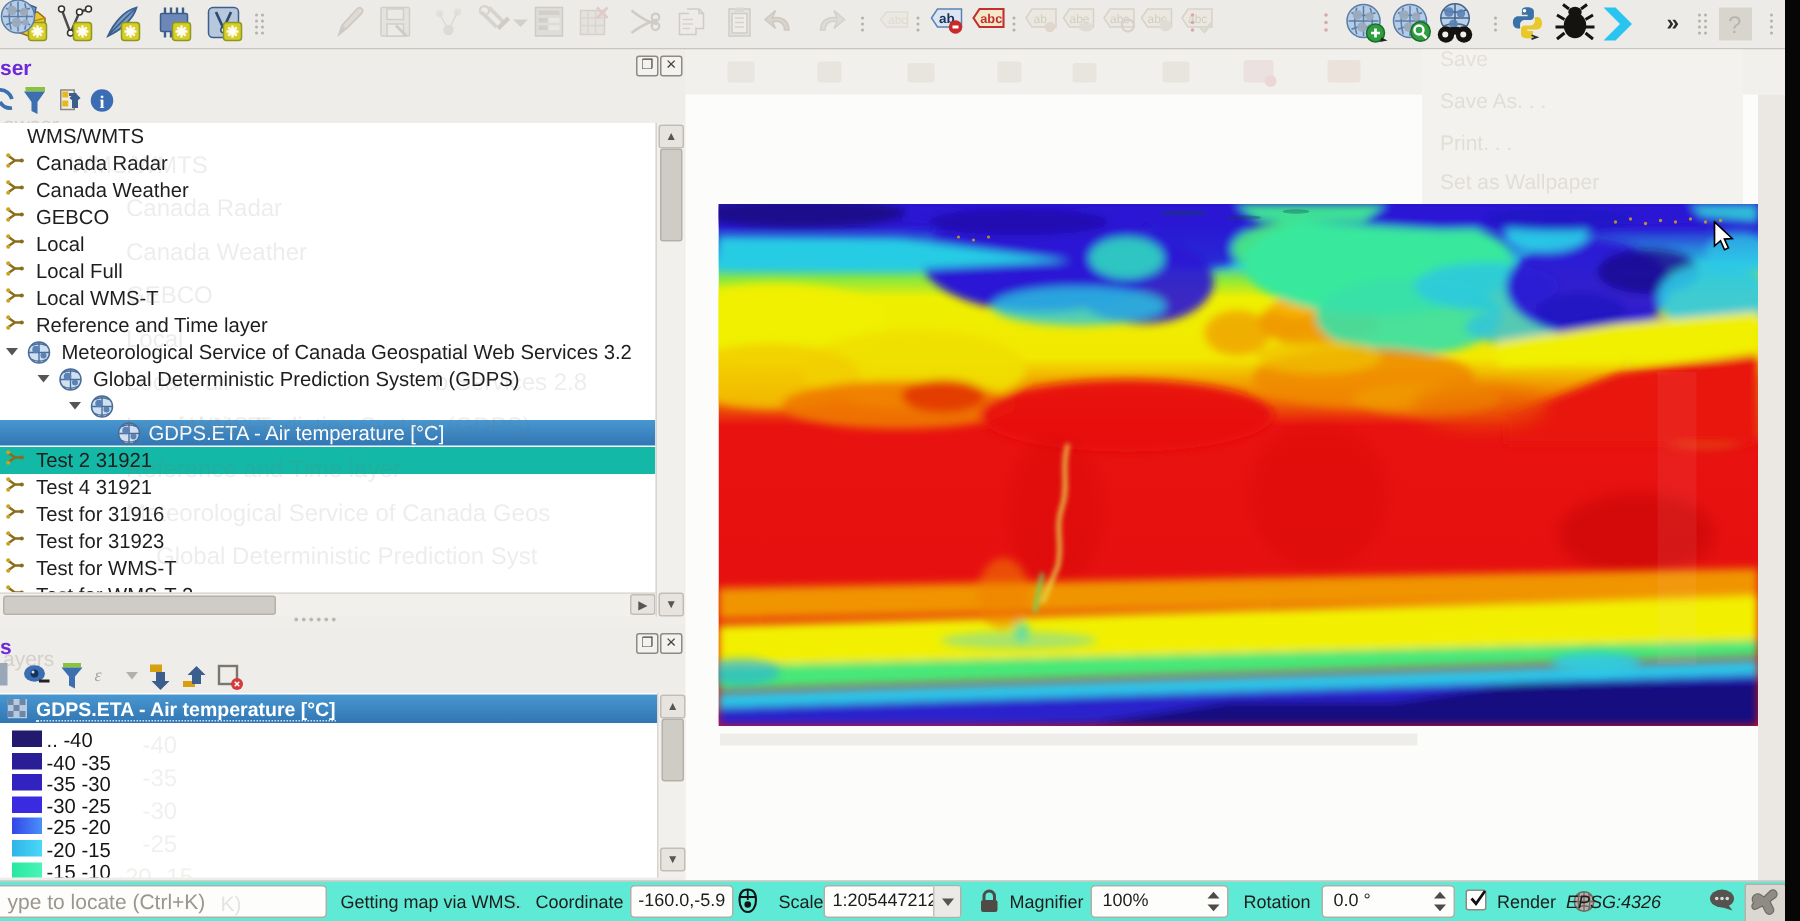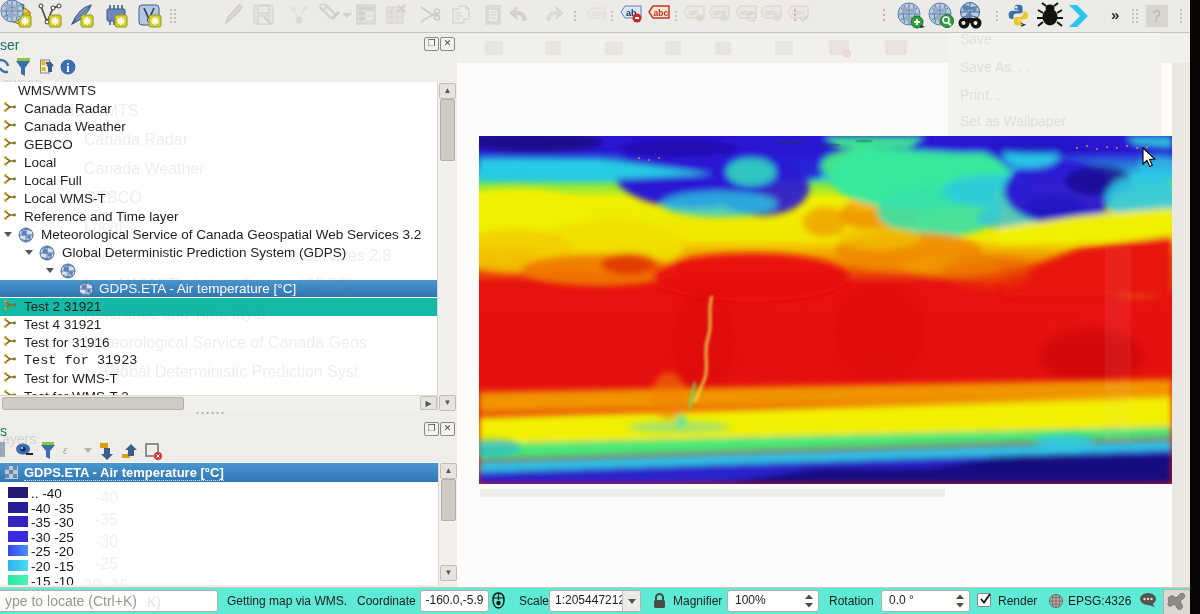--- a/index.html
+++ b/index.html
@@ -4,21 +4,21 @@
 <style>
   html,body{margin:0;padding:0;}
   body{width:1200px;height:614px;overflow:hidden;position:relative;
        font-family:"Liberation Sans",sans-serif;background:#f0eeea;}
   .abs{position:absolute;}
   
   #toolbar{left:0;top:0;width:1190px;height:32px;background:#edebe7;border-bottom:1px solid #c9c5be;}
   
   #browserPanel{left:0;top:33px;width:456px;height:378px;background:#efedea;}
   #layersPanel{left:0;top:417px;width:456px;height:170px;background:#efedea;}
-  .ptitle{position:absolute;left:0;font-size:14px;color:#0f766e;}
+  .ptitle{position:absolute;left:0;font-size:14px;color:#6d28d9;font-weight:bold;}
   .pbtn{position:absolute;width:13px;height:12px;border:1px solid #8d8983;border-radius:2px;background:#f4f2ef;
         font-size:9px;line-height:11px;text-align:center;color:#444;}
   .tree{position:absolute;background:#ffffff;overflow:hidden;}
   .trow{position:absolute;left:0;width:100%;height:18px;font-size:13.5px;color:#1e1e1e;white-space:nowrap;}
   .trow span{position:absolute;top:1px;}
   .sel{background:linear-gradient(#4897d0,#3176b4);color:#fff;}
   .ghost{color:rgba(150,144,132,0.30);}
   
   .sbv{position:absolute;background:#f2f0ed;border-left:1px solid #d8d5cf;}
   .sbtn{position:absolute;left:1px;width:15px;height:14px;background:#e7e4e0;border:1px solid #c2beb7;border-radius:2px;
@@ -276,21 +276,21 @@
       </div>
       <div class="trow" style="top:216px;background:#14b8a6;">
         <span style="left:24px;">Test 2 31921</span>
       </div>
       <div class="trow" style="top:234px;">
         <span style="left:24px;">Test 4 31921</span>
       </div>
       <div class="trow" style="top:252px;">
         <span style="left:24px;">Test for 31916</span>
       </div>
-      <div class="trow" style="top:270px;font-family:Liberation Mono, monospace;">
+      <div class="trow" style="top:270px;">
         <span style="left:24px;">Test for 31923</span>
       </div>
       <div class="trow" style="top:288px;">
         <span style="left:24px;">Test for WMS-T</span>
       </div>
       <div class="trow" style="top:306px;">
         <span style="left:24px;">Test for WMS-T 2</span>
       </div>
 
       <div style="position:absolute;left:0;top:0;width:100%;height:100%;color:rgba(125,118,106,0.13);font-size:16px;pointer-events:none;">
@@ -484,21 +484,21 @@
     <div class="abs" style="left:977px;top:5px;width:12px;height:12px;background:#fff;border:1px solid #8d8983;border-radius:2px;">
       <svg style="position:absolute;left:1px;top:-2px;" width="13" height="14">
         <path d="M2,7 L5,10.5 L11,2" fill="none" stroke="#111" stroke-width="1.8"></path>
       </svg>
     </div>
     <div class="slabel" style="left:998px;">Render</div>
     <svg class="abs" style="left:1048px;top:5px;" width="16" height="16" viewBox="0 0 16 16">
       <circle cx="8" cy="8" r="6.5" fill="#b5b1ab" stroke="#6e6a64" stroke-width="1"></circle>
       <path d="M1.5,8 h13 M8,1.5 v13 M3.5,4 a8,6 0 0 0 9,0 M3.5,12 a8,6 0 0 1 9,0 M5,2.2 a12,16 0 0 0 0,11.6 M11,2.2 a12,16 0 0 1 0,11.6" stroke="#6e6a64" stroke-width="0.9" fill="none"></path>
     </svg>
-    <div class="slabel" style="left:1068px;">EPSG:4326</div>
+    <div class="slabel" style="left:1044px;font-style:italic;">EPSG:4326</div>
     <svg class="abs" style="left:1139px;top:4px;" width="19" height="17" viewBox="0 0 19 17">
       <ellipse cx="9" cy="7" rx="8" ry="6" fill="#55534f"></ellipse>
       <path d="M13,11 L16,15 L8,12.5 Z" fill="#55534f"></path>
       <circle cx="5.5" cy="7" r="1.2" fill="#dddad4"></circle>
       <circle cx="9" cy="7" r="1.2" fill="#dddad4"></circle>
       <circle cx="12.5" cy="7" r="1.2" fill="#dddad4"></circle>
     </svg>
     <div class="abs" style="left:1163px;top:1px;width:26px;height:25px;background:#dbd8d2;border:1px solid #b5b1ab;border-radius:2px;">
       <svg style="position:absolute;left:2px;top:2px;" width="21" height="20" viewBox="0 0 21 20">
         <path d="M3,10 C1,7 3,3 7,4 L10,6 L14,2 C17,0 20,3 18,6 L14,9 L16,13 C18,17 13,19 11,16 L9,12 L5,14 C2,15 1,12 3,10 Z" fill="#8f8b85" stroke="#6e6a64" stroke-width="0.8"></path>

